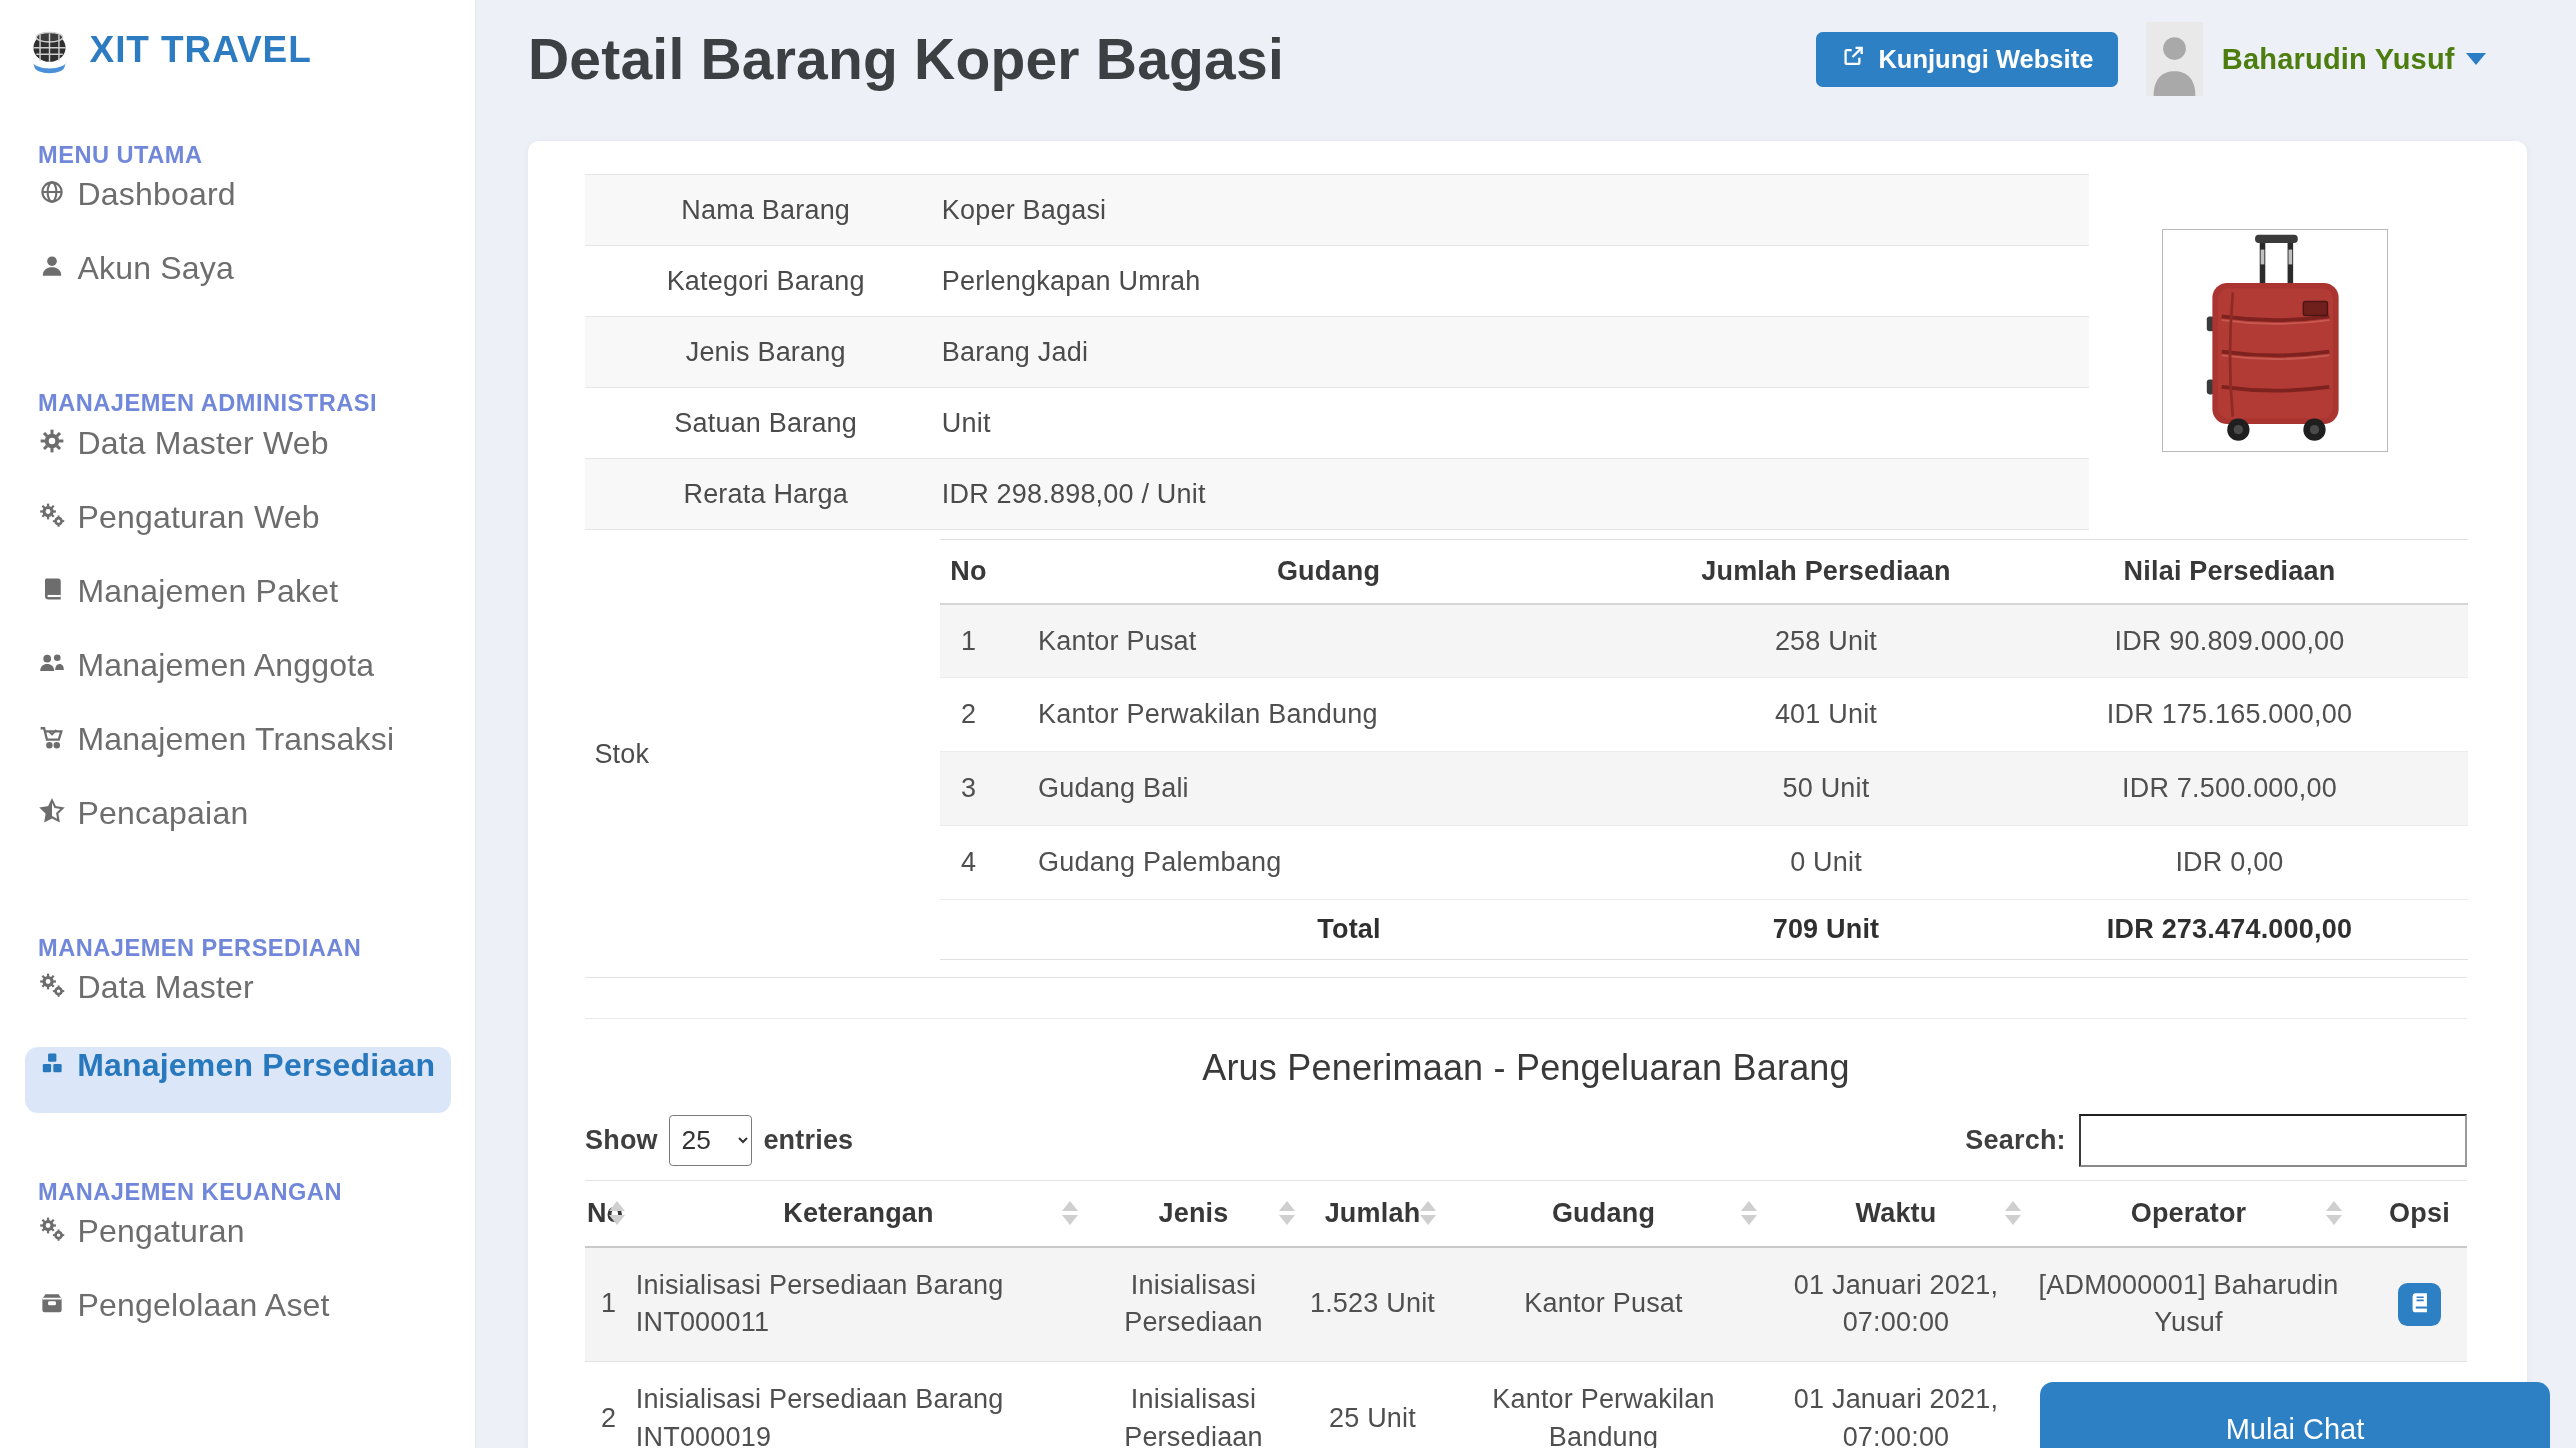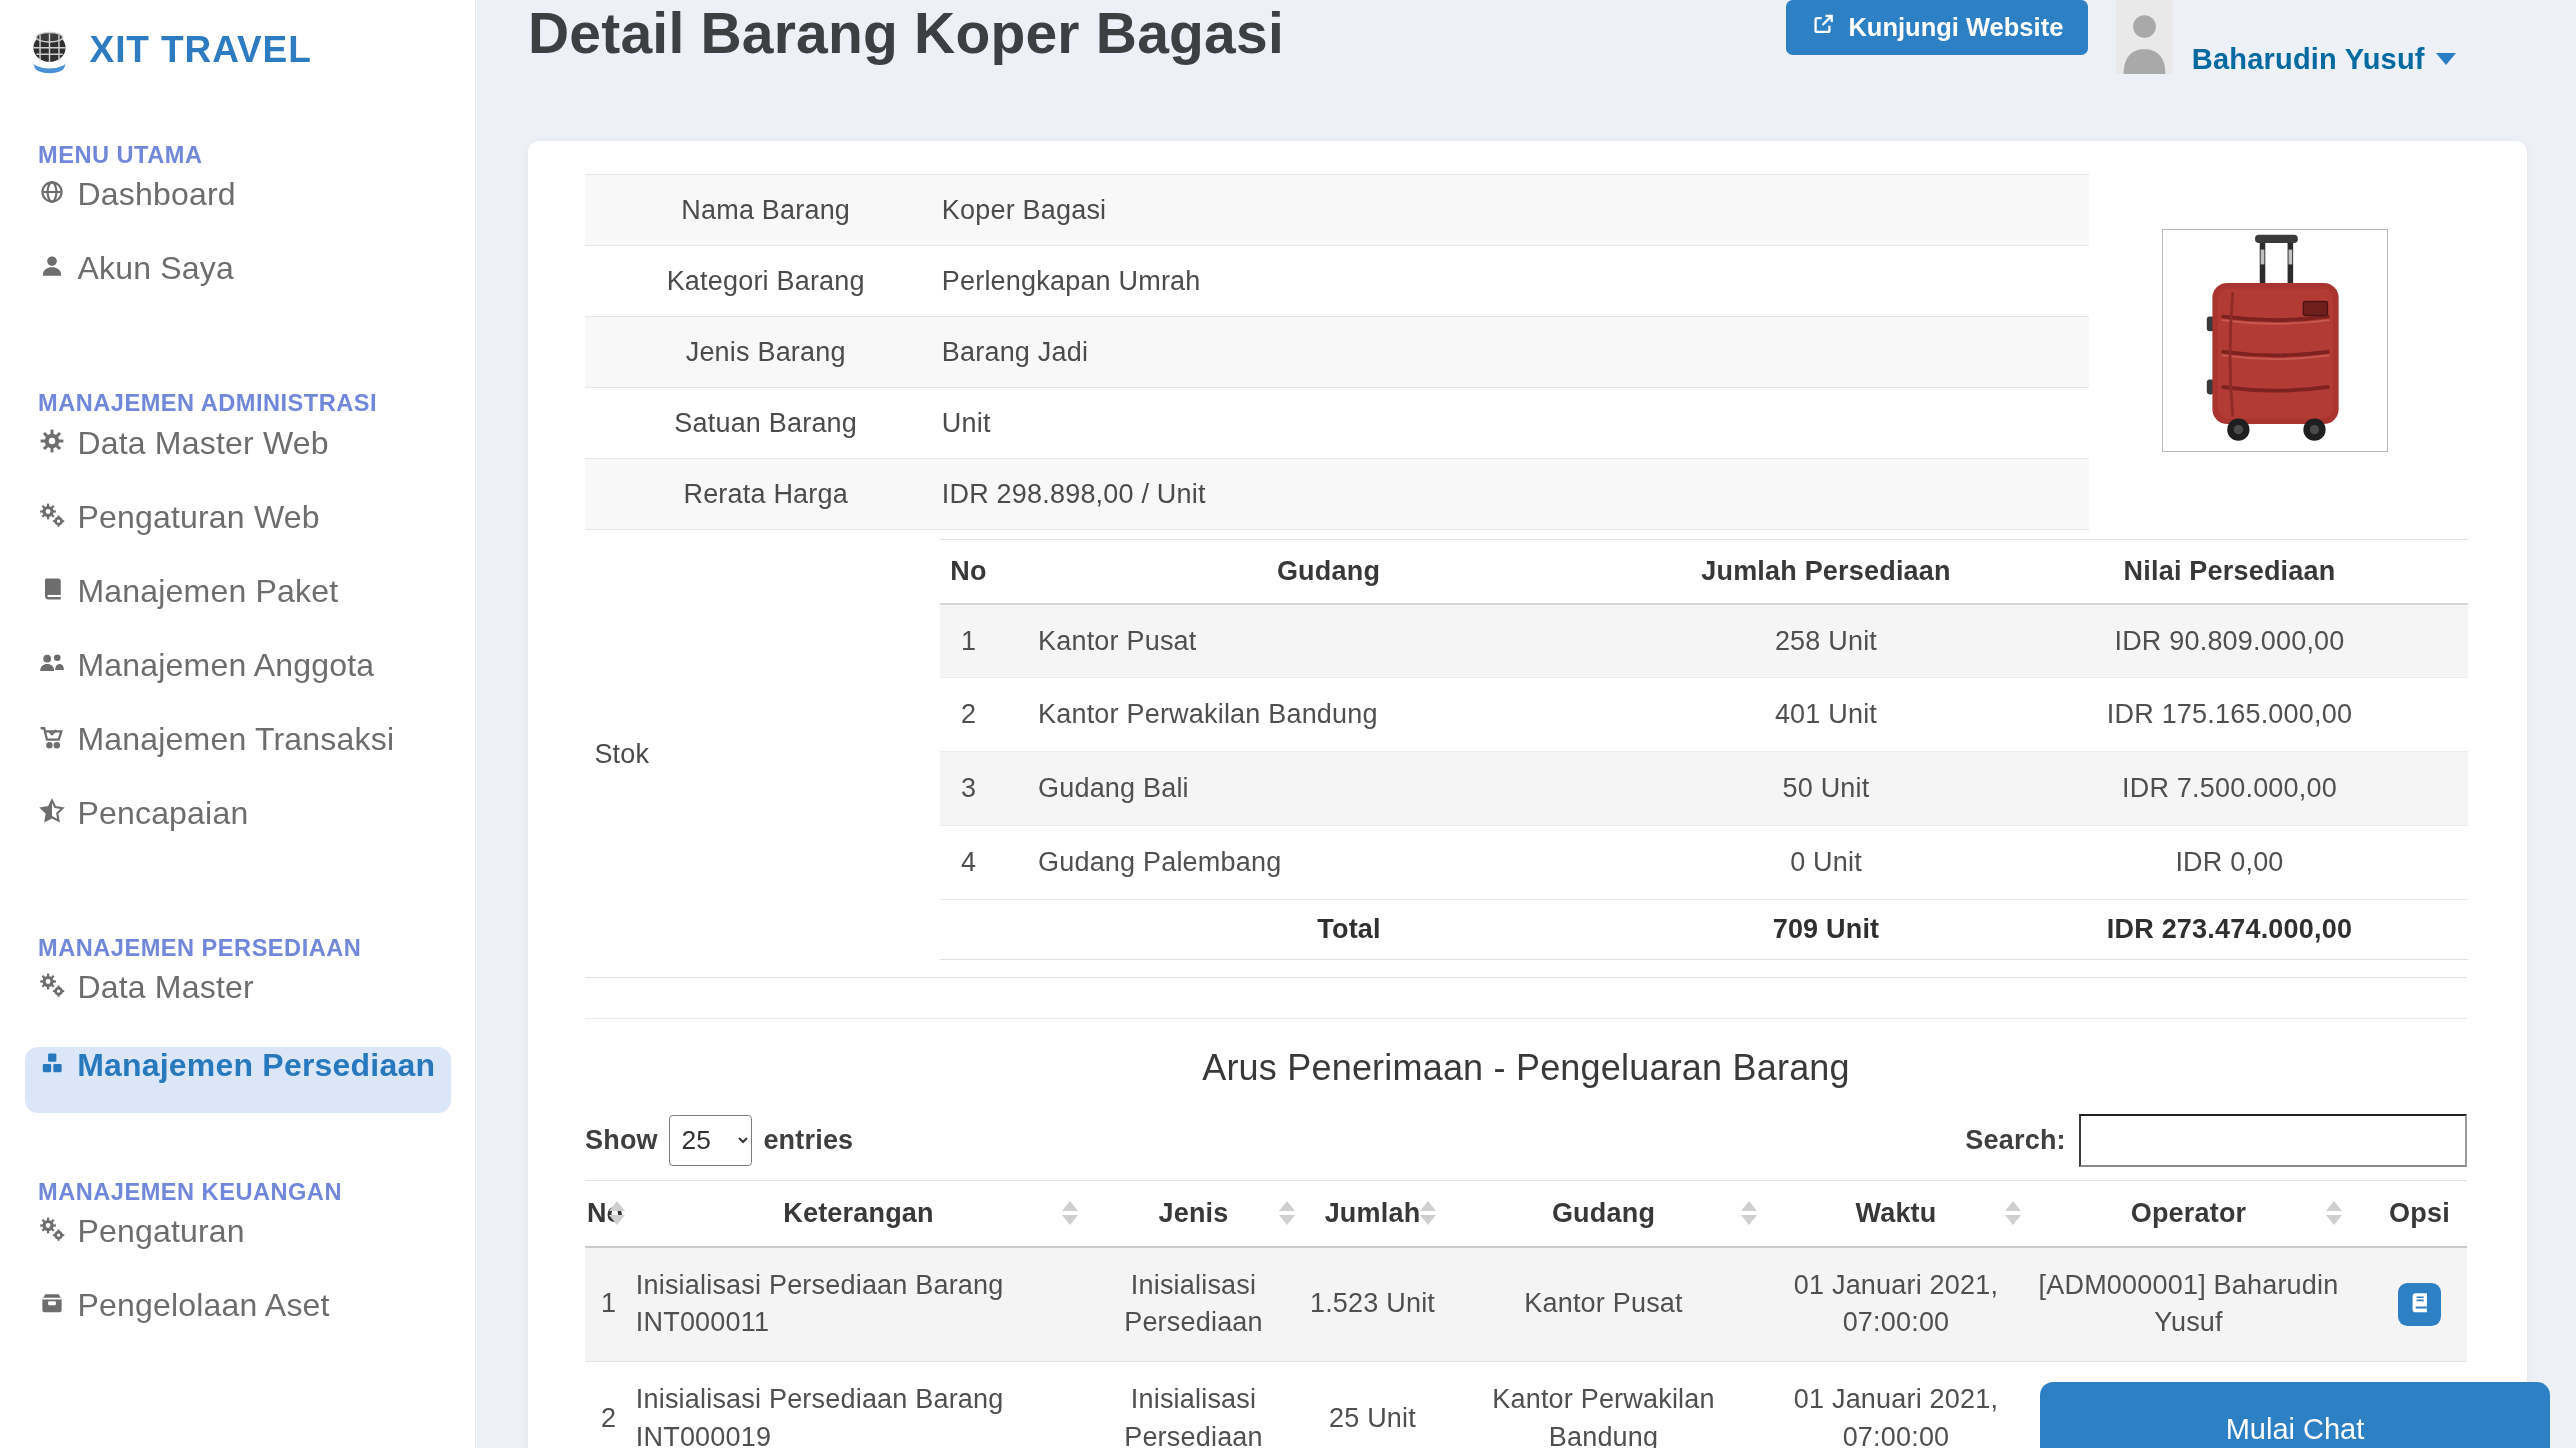--- a/index.html
+++ b/index.html
@@ -16,28 +16,28 @@
   .section{margin-top:66px;}
   .section-label{margin:0 0 7.5px 38px;font-size:23.6px;font-weight:600;color:#7187da;letter-spacing:0.5px;}
   .side-item{display:flex;height:74px;padding-left:36px;color:#6d6d6d;
              font-size:32px;font-weight:500;cursor:pointer;}
   .side-item .ic{width:32px;height:32px;flex:0 0 32px;margin-right:9.4px;display:flex;align-items:center;justify-content:center;}
   .side-item.active{margin:3.8px 24.5px;padding-left:11.3px;height:66px;border-radius:13.2px;
                     background:#dbe7f8;color:#2878bd;}
   .side-item.active .lbl{font-weight:600;}
 
   
-  .main-top{position:absolute;left:478px;right:0;top:0;height:118px;display:flex;
-            padding:0 120px 0 50px;}
+  .main-top{position:absolute;left:478px;right:0;top:0;height:118px;display:flex;align-items:center;
+            padding:0 90px 0 50px;}
   .page-title{flex:1;font-size:57px;font-weight:600;color:#3c4043;margin:0;}
   .visit-btn{display:inline-flex;align-items:center;gap:13.2px;height:55px;padding:0 24.5px;border:none;
              background:#2e80c4;color:#fff;font-size:25.5px;font-weight:600;border-radius:6.6px;cursor:pointer;
              font-family:inherit;}
   .avatar{width:57px;height:74px;background:#e9e9e9;margin-left:28px;overflow:hidden;flex:0 0 57px;}
-  .user-name{margin-left:19px;font-size:29px;font-weight:600;color:#0369a1;cursor:pointer;display:flex;align-items:center;}
+  .user-name{margin-left:19px;font-size:29px;font-weight:600;color:#4d7c0f;cursor:pointer;display:flex;align-items:center;}
   .caret-down{width:0;height:0;border-left:10.4px solid transparent;border-right:10.4px solid transparent;
               border-top:12.3px solid #2b7dc6;margin-left:11.3px;display:inline-block;}
 
   
   .card{position:absolute;left:528px;top:141px;width:1999px;height:1433px;background:#fff;
         border-radius:11.3px;box-shadow:0 1.9px 9.4px rgba(0,0,0,.05);padding:33px 60px 0 57px;z-index:1;}
 
   
   .detail-flex{display:flex;align-items:flex-start;}
   table{border-collapse:collapse;}

